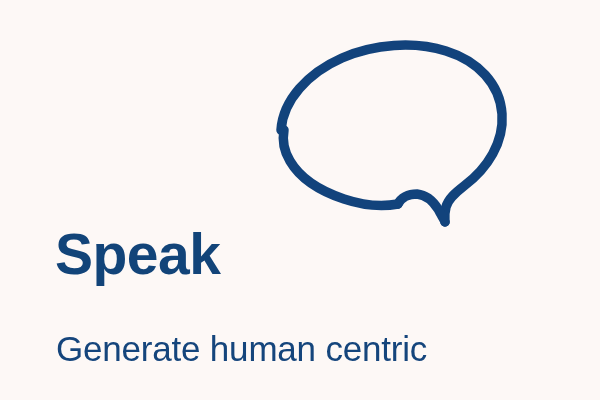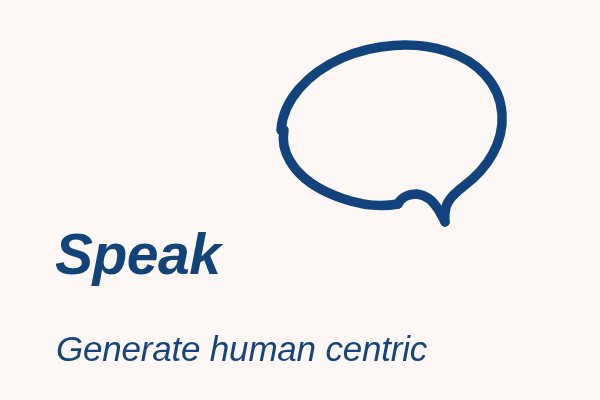--- a/index.html
+++ b/index.html
@@ -12,21 +12,20 @@
     overflow: hidden;
     font-family: "Liberation Sans", sans-serif;
   }
 
   #poster {
     position: relative;
     width: 600px;
     height: 400px;
     background: #fdf8f6;
     overflow: hidden;
-    font-style: italic;
   }
 
   
   #headline {
     position: absolute;
     left: 55px;
     top: 92px;
     margin: 0;
     padding: 0;
     color: #124479;

